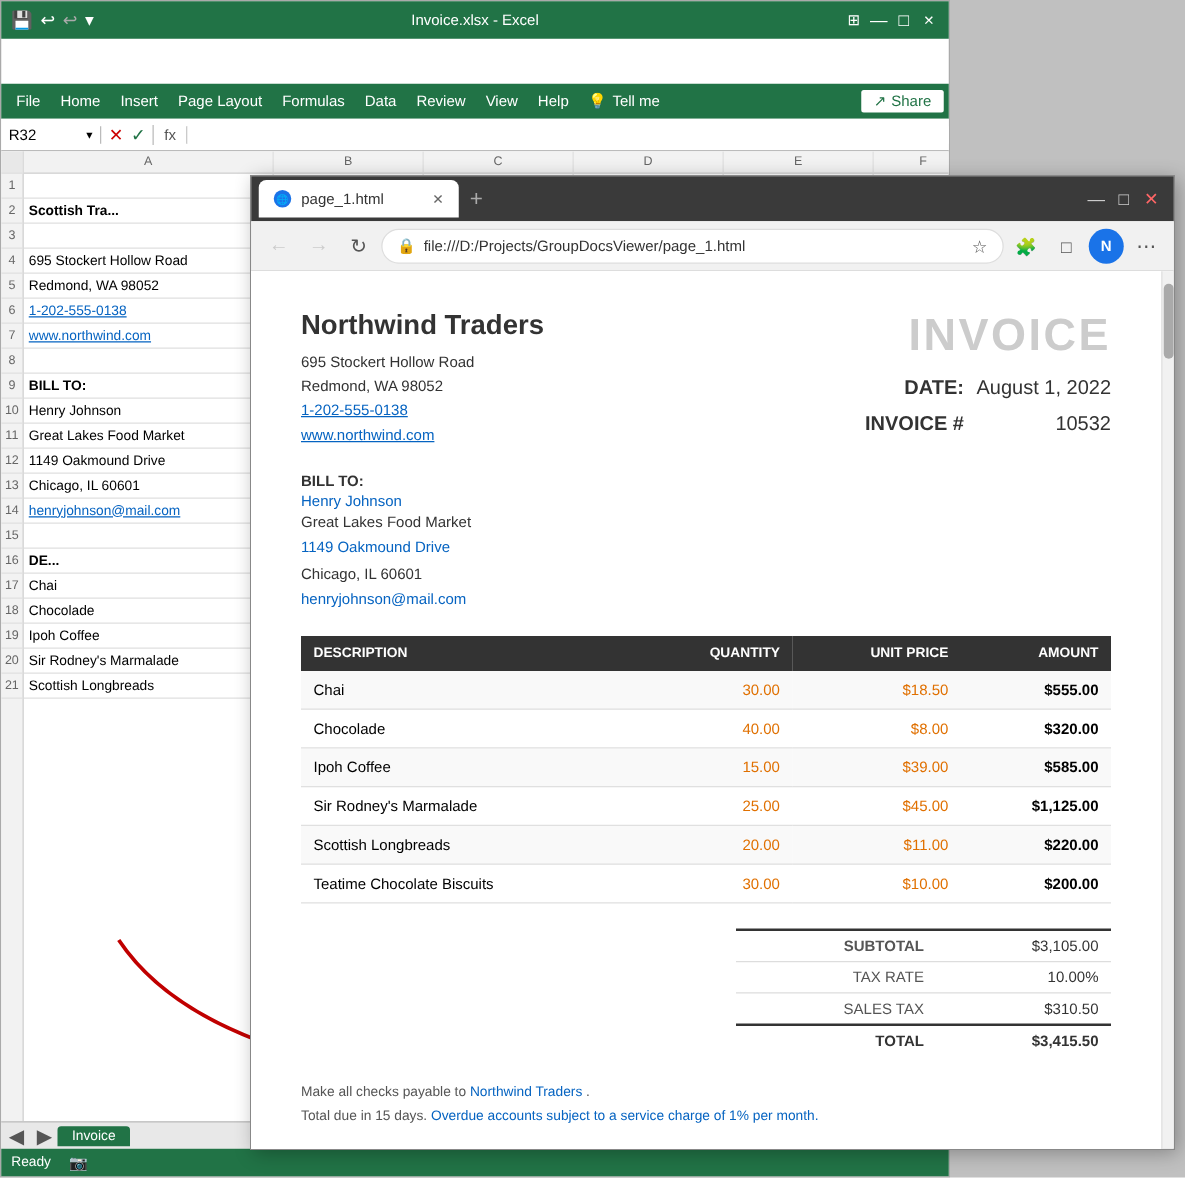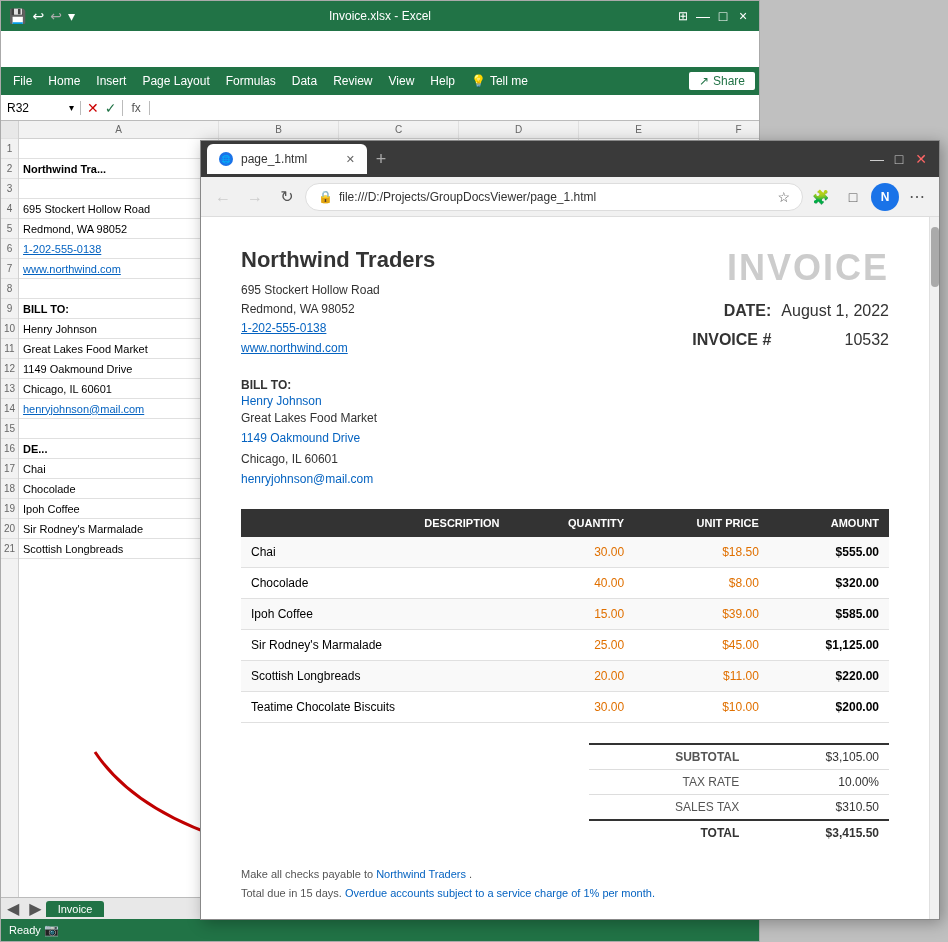--- a/index.html
+++ b/index.html
@@ -475,21 +475,21 @@
       border-collapse: collapse;
       margin-bottom: 20px;
     }
     .invoice-table thead tr {
       background: #333;
       color: #fff;
     }
     .invoice-table thead th {
       padding: 8px 10px;
       font-size: 11px;
-      text-align: right;
+      text-align: left;
       font-weight: bold;
     }
     .invoice-table thead th.right { text-align: right; }
     .invoice-table tbody tr {
       border-bottom: 1px solid #e0e0e0;
     }
     .invoice-table tbody tr:nth-child(odd) {
       background: #f9f9f9;
     }
     .invoice-table tbody td {
@@ -547,21 +547,21 @@
       flex-shrink: 0;
     }
 
     
     .excel-bottom-bar {
       background: #217346;
       height: 22px;
       display: flex;
       align-items: center;
       padding: 0 8px;
-      gap: 0;
+      gap: 11px;
       flex-shrink: 0;
     }
     .excel-bottom-bar .status-text {
       font-size: 11px;
       color: #fff;
     }
     .excel-bottom-bar .camera-icon {
       font-size: 12px;
       color: #fff;
       margin-left: 4px;
@@ -666,21 +666,21 @@
         <div class="excel-row">
           <div class="excel-cell col-a"></div>
           <div class="excel-cell col-b"></div>
           <div class="excel-cell col-c"></div>
           <div class="excel-cell col-d"></div>
           <div class="excel-cell col-e"></div>
           <div class="excel-cell col-f"></div>
         </div>
 
         <div class="excel-row">
-          <div class="excel-cell col-a bold">Northwind Tra...</div>
+          <div class="excel-cell col-a bold">Scottish Tra...</div>
           <div class="excel-cell col-b"></div>
           <div class="excel-cell col-c"></div>
           <div class="excel-cell col-d"></div>
           <div class="excel-cell col-e"></div>
           <div class="excel-cell col-f"></div>
         </div>
 
         <div class="excel-row">
           <div class="excel-cell col-a"></div>
           <div class="excel-cell col-b"></div>

